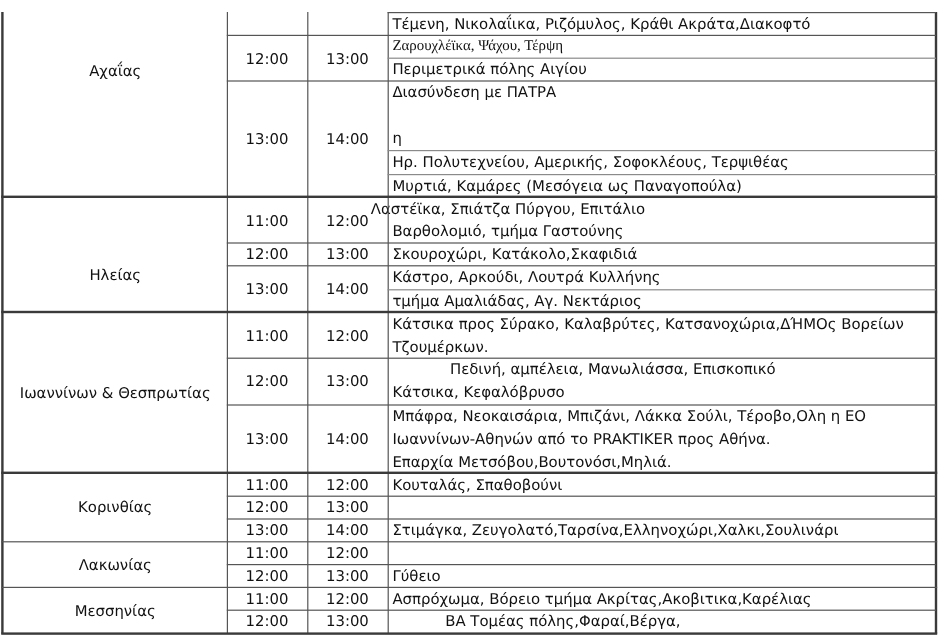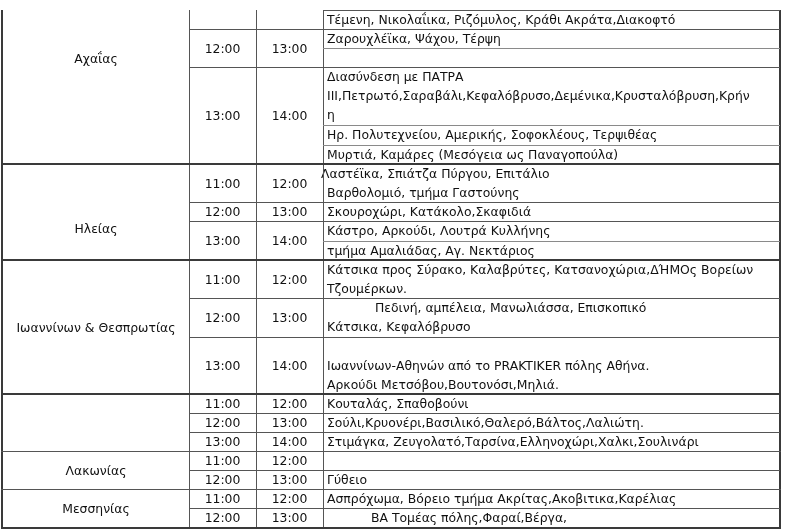--- a/index.html
+++ b/index.html
@@ -22,20 +22,23 @@
 <div class="sheet">
 
   <div class="cell center" style="left:3px;top:0px;width:186px;height:117px;">
       <span>Αχαΐας</span>
     </div>
   <div class="cell center" style="left:3px;top:180px;width:186px;height:96px;">
       <span>Ηλείας</span>
     </div>
   <div class="cell center" style="left:3px;top:260px;width:186px;height:134px;">
       <span>Ιωαννίνων &amp; Θεσπρωτίας</span>
+    </div>
+  <div class="cell center" style="left:3px;top:394px;width:186px;height:57px;">
+      <span>Κορινθίας</span>
     </div>
   <div class="cell center" style="left:3px;top:451px;width:186px;height:38px;">
       <span>Λακωνίας</span>
     </div>
   <div class="cell center" style="left:3px;top:489px;width:186px;height:38px;">
       <span>Μεσσηνίας</span>
     </div>
 
   <div class="cell center" style="left:189px;top:10px;width:67px;height:19px;"></div>
   <div class="cell center" style="left:256px;top:10px;width:67px;height:19px;"></div>
@@ -69,42 +72,42 @@
   <div class="cell center" style="left:256px;top:451px;width:67px;height:19px;">12:00</div>
   <div class="cell center" style="left:189px;top:470px;width:67px;height:19px;">12:00</div>
   <div class="cell center" style="left:256px;top:470px;width:67px;height:19px;">13:00</div>
 
   <div class="cell center" style="left:189px;top:489px;width:67px;height:19px;">11:00</div>
   <div class="cell center" style="left:256px;top:489px;width:67px;height:19px;">12:00</div>
   <div class="cell center" style="left:189px;top:508px;width:67px;height:19px;">12:00</div>
   <div class="cell center" style="left:256px;top:508px;width:67px;height:19px;">13:00</div>
 
   <div class="cell desc" style="left:323px;top:10px;">Τέμενη, Νικολαΐικα, Ριζόμυλος, Κράθι Ακράτα,Διακοφτό</div>
-  <div class="cell desc" style="left:323px;top:29px;">Ζαρουχλέϊκα, Ψάχου, Τέρψη</div>
+  <div class="cell desc" style="left:323px;top:29px;font-family:Liberation Serif, serif;">Ζαρουχλέϊκα, Ψάχου, Τέρψη</div>
+  <div class="cell desc" style="left:323px;top:48px;">Περιμετρικά πόλης Αιγίου</div>
   <div class="cell desc" style="left:323px;top:67px;">Διασύνδεση με ΠΑΤΡΑ</div>
-  <div class="cell desc" style="left:323px;top:86px;">ΙΙΙ,Πετρωτό,Σαραβάλι,Κεφαλόβρυσο,Δεμένικα,Κρυσταλόβρυση,Κρήν</div>
   <div class="cell desc" style="left:323px;top:105px;">η</div>
   <div class="cell desc" style="left:323px;top:125px;">Ηρ. Πολυτεχνείου, Αμερικής, Σοφοκλέους, Τερψιθέας</div>
   <div class="cell desc" style="left:323px;top:145px;">Μυρτιά, Καμάρες (Μεσόγεια ως Παναγοπούλα)</div>
 
-  <div class="cell desc" style="left:317px;top:164px;">Λαστέϊκα, Σπιάτζα Πύργου, Επιτάλιο</div>
+  <div class="cell desc" style="left:305px;top:164px;">Λαστέϊκα, Σπιάτζα Πύργου, Επιτάλιο</div>
   <div class="cell desc" style="left:323px;top:183px;">Βαρθολομιό, τμήμα Γαστούνης</div>
   <div class="cell desc" style="left:323px;top:202px;">Σκουροχώρι, Κατάκολο,Σκαφιδιά</div>
   <div class="cell desc" style="left:323px;top:241px;">τμήμα Αμαλιάδας, Αγ. Νεκτάριος</div>
   <div class="cell desc" style="left:323px;top:221px;">Κάστρο, Αρκούδι, Λουτρά Κυλλήνης</div>
 
   <div class="cell desc" style="left:323px;top:260px;">Κάτσικα προς Σύρακο, Καλαβρύτες, Κατσανοχώρια,ΔΉΜΟς Βορείων</div>
   <div class="cell desc" style="left:323px;top:279px;">Τζουμέρκων.</div>
   <div class="cell desc" style="left:323px;top:298px;margin-left:48px;">Πεδινή, αμπέλεια, Μανωλιάσσα, Επισκοπικό</div>
   <div class="cell desc" style="left:323px;top:317px;">Κάτσικα, Κεφαλόβρυσο</div>
-  <div class="cell desc" style="left:323px;top:356px;">Ιωαννίνων-Αθηνών από το PRAKTIKER πόλης Αθήνα.</div>
-  <div class="cell desc" style="left:323px;top:375px;">Αρκούδι Μετσόβου,Βουτονόσι,Μηλιά.</div>
+  <div class="cell desc" style="left:323px;top:337px;">Μπάφρα, Νεοκαισάρια, Μπιζάνι, Λάκκα Σούλι, Τέροβο,Ολη η ΕΟ</div>
+  <div class="cell desc" style="left:323px;top:356px;">Ιωαννίνων-Αθηνών από το PRAKTIKER προς Αθήνα.</div>
+  <div class="cell desc" style="left:323px;top:375px;">Επαρχία Μετσόβου,Βουτονόσι,Μηλιά.</div>
 
   <div class="cell desc" style="left:323px;top:394px;">Κουταλάς, Σπαθοβούνι</div>
-  <div class="cell desc" style="left:323px;top:413px;">Σούλι,Κρυονέρι,Βασιλικό,Θαλερό,Βάλτος,Λαλιώτη.</div>
   <div class="cell desc" style="left:323px;top:432px;text-align:right;">Στιμάγκα, Ζευγολατό,Ταρσίνα,Ελληνοχώρι,Χαλκι,Σουλινάρι</div>
 
   <div class="cell desc" style="left:323px;top:470px;">Γύθειο</div>
 
   <div class="cell desc" style="left:323px;top:489px;">Ασπρόχωμα, Βόρειο τμήμα Ακρίτας,Ακοβιτικα,Καρέλιας</div>
   <div class="cell desc" style="left:323px;top:508px;padding-left:48px;">ΒΑ Τομέας πόλης,Φαραί,Βέργα,</div>
 
   <div class="vline thick" style="left:1px;top:10px;height:518px;"></div>
   <div class="vline" style="left:189px;top:10px;height:518px;"></div>
   <div class="vline" style="left:256px;top:10px;height:518px;"></div>

